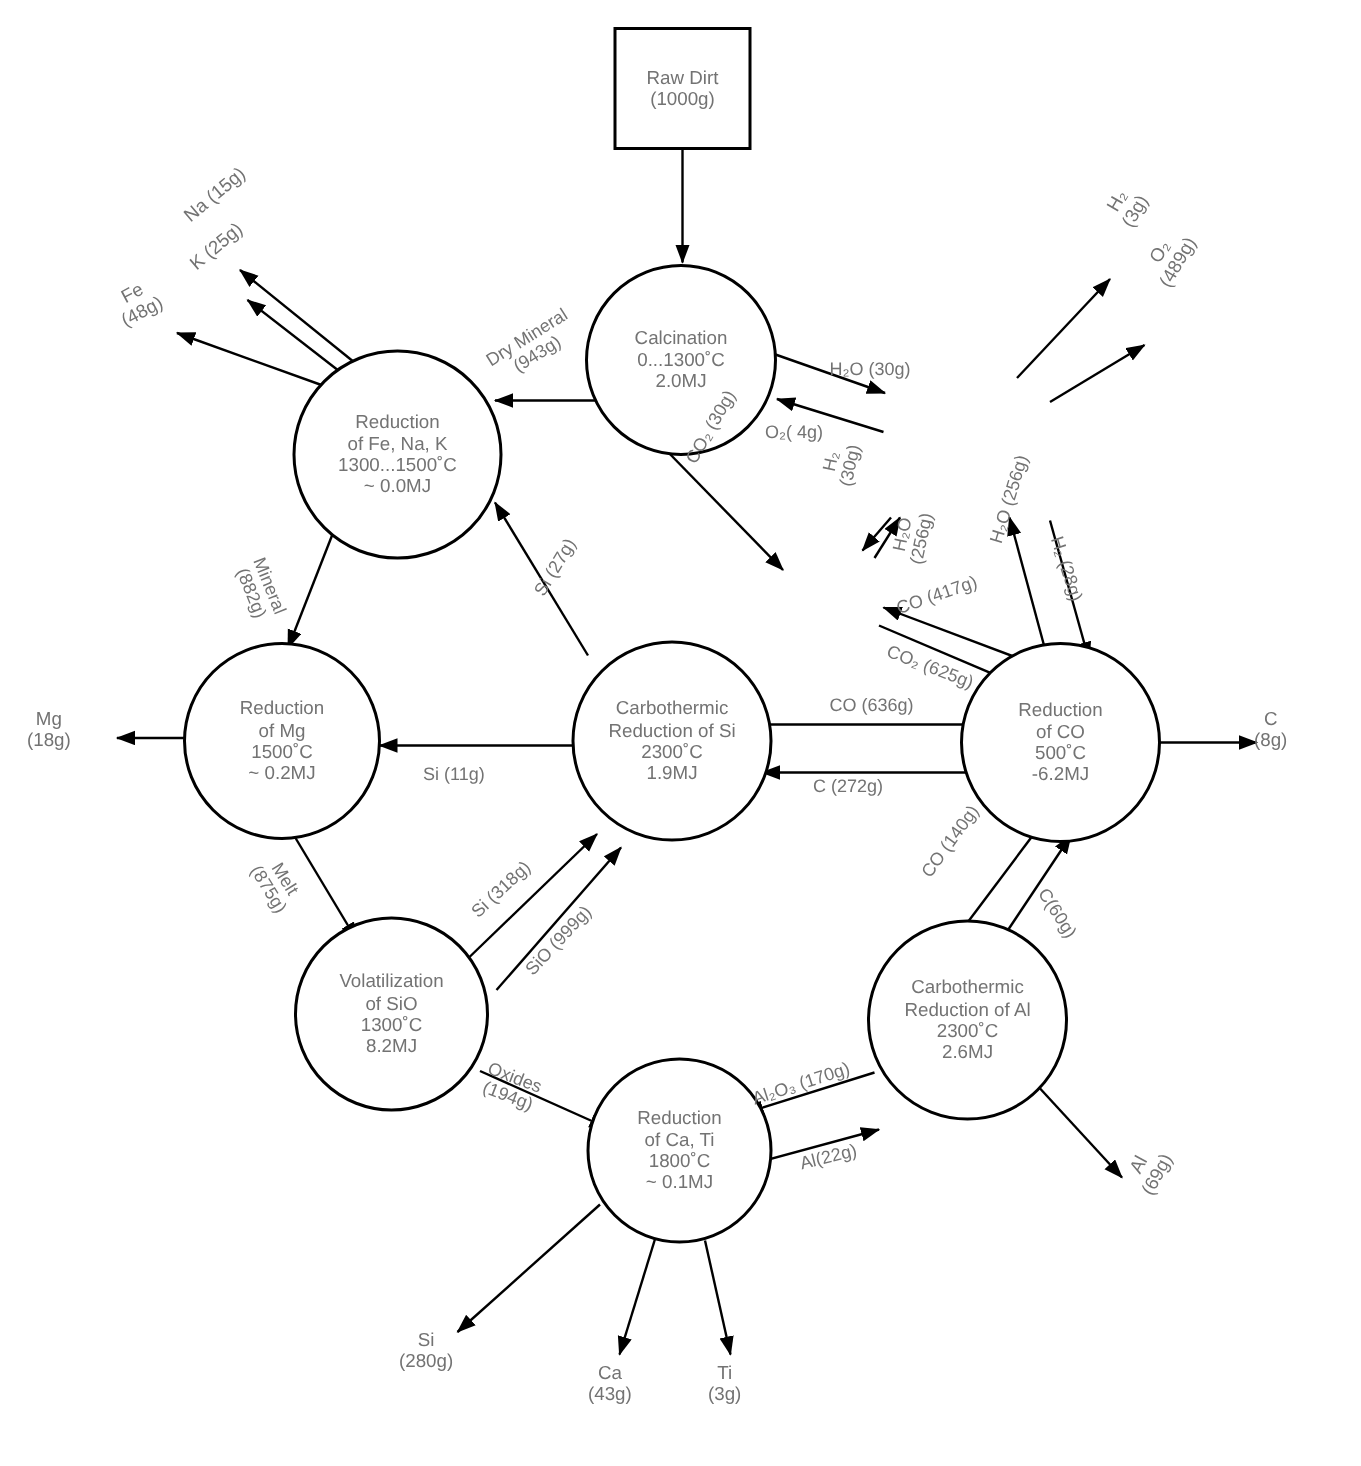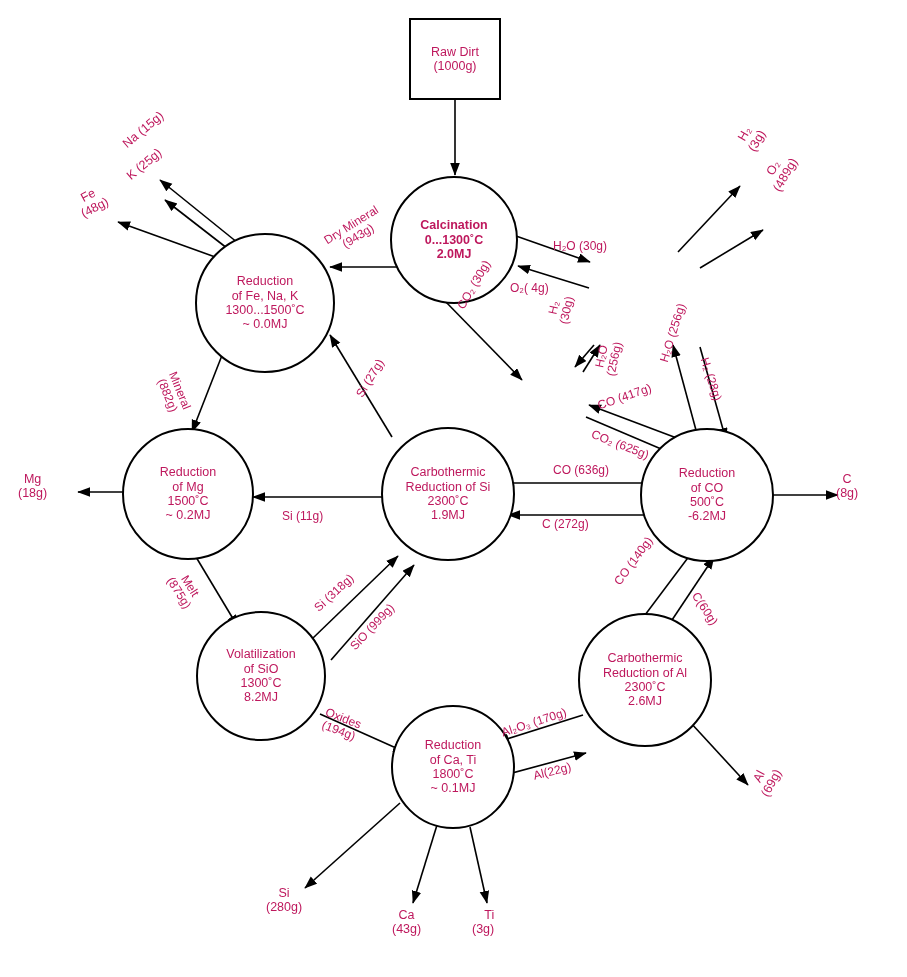--- a/index.html
+++ b/index.html
@@ -6,21 +6,21 @@
     margin: 0;
     padding: 0;
     background: #ffffff;
   }
   #diagram-root {
     position: relative;
     width: 907px;
     height: 977px;
     background: #ffffff;
     font-family: "Liberation Sans", sans-serif;
-    color: #be185d;
+    color: #737373;
     overflow: hidden;
   }
   svg.edges {
     position: absolute;
     left: 0;
     top: 0;
     width: 907px;
     height: 977px;
   }
   .node {
@@ -139,21 +139,21 @@
 
       <path d="M470,827 L487,903"></path>
     </g>
   </svg>
 
   <div class="node rect" style="left:409px; top:18px; width:92px; height:82px;">
     <div class="lines">Raw Dirt
 (1000g)</div>
   </div>
 
-  <div class="node circle" style="left:390px; top:176px; width:128px; height:128px;font-weight:bold;">
+  <div class="node circle" style="left:390px; top:176px; width:128px; height:128px;">
     <div class="lines">Calcination
 0...1300˚C
 2.0MJ</div>
   </div>
 
 
 
   <div class="node circle" style="left:195px; top:233px; width:140px; height:140px;">
     <div class="lines">Reduction
 of Fe, Na, K
@@ -244,16 +244,16 @@
   <div class="terminal-label" style="left:18px; top:472px;">Mg
 (18g)</div>
   <div class="terminal-label" style="left:836px; top:472px;">C
 (8g)</div>
   <div class="terminal-label" style="left:746px; top:786px; transform:rotate(-62deg); transform-origin:left top;">Al
 (69g)</div>
   <div class="terminal-label" style="left:266px; top:886px;">Si
 (280g)</div>
   <div class="terminal-label" style="left:392px; top:908px;">Ca
 (43g)</div>
-  <div class="terminal-label" style="left:472px; top:908px;text-align:right;">Ti
+  <div class="terminal-label" style="left:472px; top:908px;">Ti
 (3g)</div>
 
 </div>
 
 </body></html>

